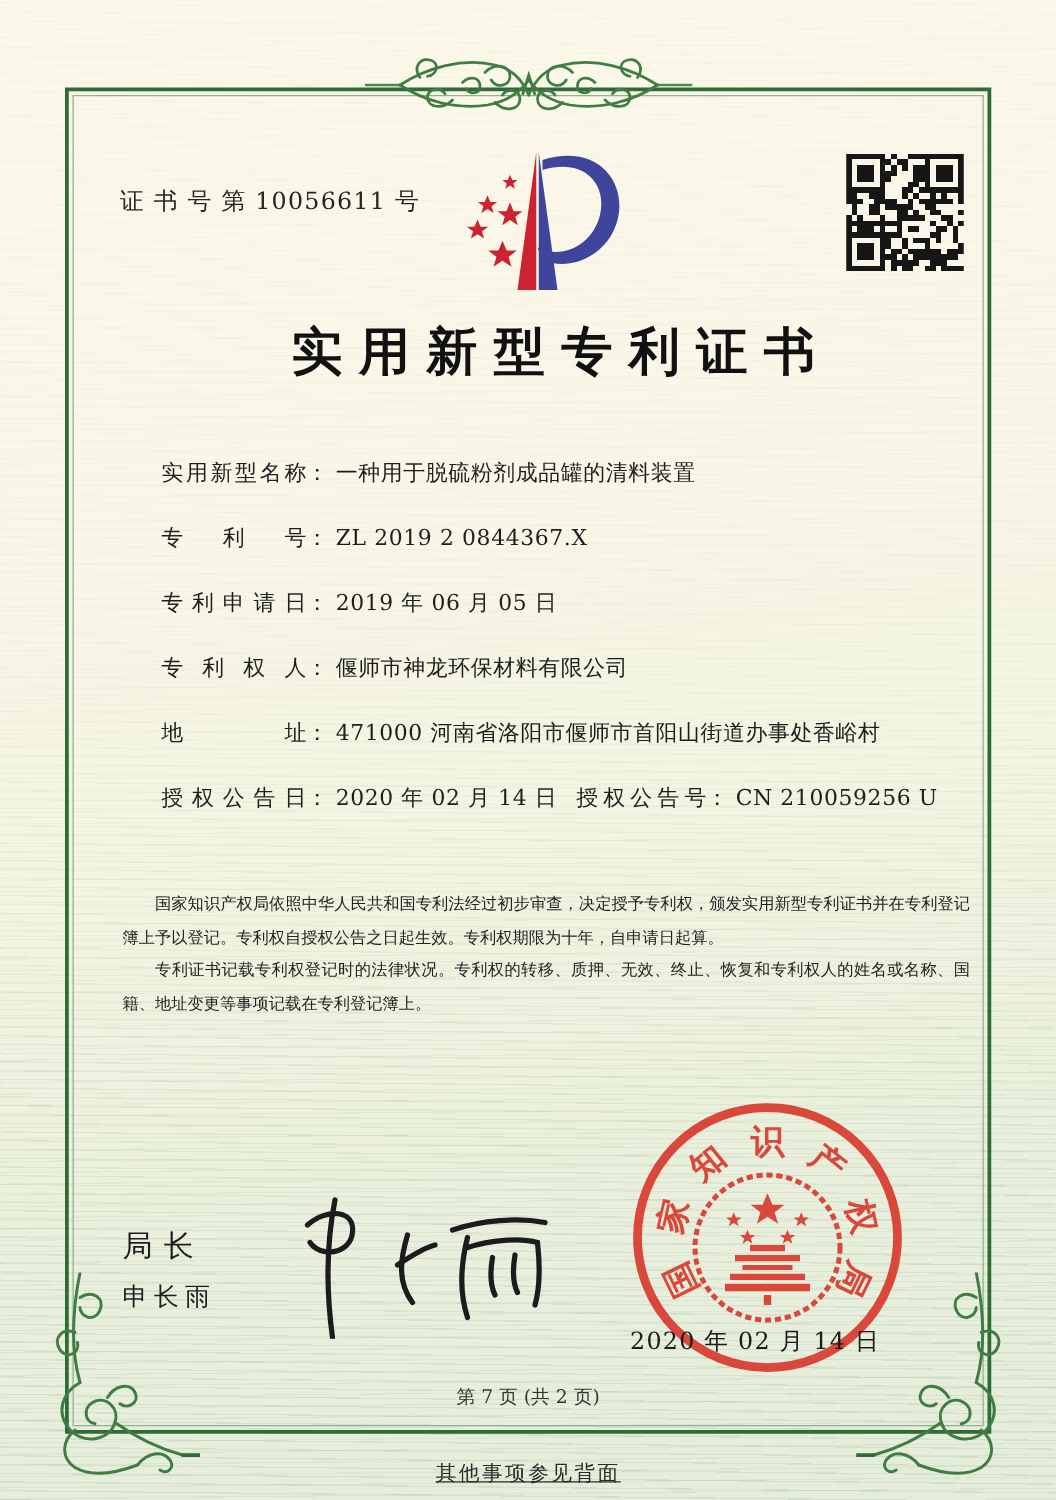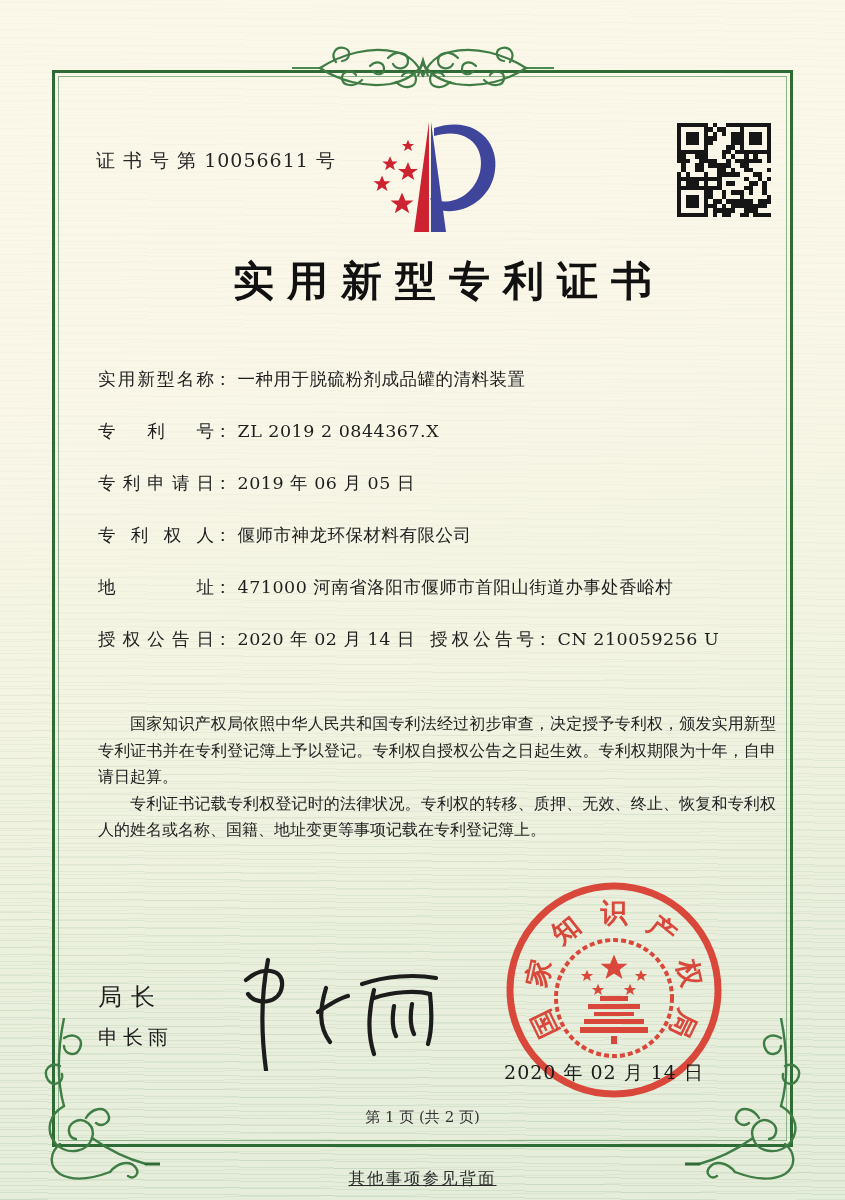--- a/index.html
+++ b/index.html
@@ -51,29 +51,30 @@
     text-align:center; font-size:41px; font-weight:bold;
     letter-spacing:13px; text-indent:13px; color:#111;margin-left:40px;
   }
 
   .fields { position:absolute; left:98px; top:368px; width:680px; font-size:17.5px; }
   .frow { position:relative; margin-bottom:30px; line-height:22px; white-space:nowrap; }
   .flabel {
     display:inline-block; width:116px;
     text-align:justify; text-align-last:justify;
     vertical-align:top;
+    margin-left:31px;
   }
   .fcolon { display:inline-block; margin-right:6px; }
   .fvalue { letter-spacing:0.5px; }
   .fpair-right { position:absolute; left:332px; top:0; white-space:nowrap; }
   .fpair-right .flabel { width:104px; }
 
   .paras {
     position:absolute; left:98px; top:711px; width:678px;
-    font-size:16px; line-height:26.5px; text-align:justify; color:#222;
+    font-size:13px; line-height:26.5px; text-align:justify; color:#222;
   }
   .paras p { text-indent:2em; }
 
   .sign-title { position:absolute; left:98px; top:981px;  font-size:24px; letter-spacing:9px; }
   .sign-name  { position:absolute; left:98px; top:1024px; font-size:20px; letter-spacing:5px; }
   .signature  { position:absolute; left:222px; top:946px; width:225px; height:125px; }
 
   .seal { position:absolute; left:500px; top:876px; width:228px; height:228px; opacity:0.92; }
   .seal-date {
     position:absolute; left:496px; top:1060px; width:216px;
@@ -416,15 +417,15 @@
         <rect x="-20" y="14" width="40" height="4"></rect>
         <rect x="-30" y="21" width="60" height="5"></rect>
         <rect x="-34" y="29" width="68" height="6"></rect>
         <rect x="-14" y="-2" width="28" height="5"></rect>
         <rect x="-3" y="38" width="6" height="8"></rect>
       </g>
     </g>
   </svg>
   <div class="seal-date">2020 年 02 月 14 日</div>
 
-  <div class="page-info">第 1 页 (共 2 页)</div>
+  <div class="page-info">第 7 页 (共 2 页)</div>
   <div class="back-note">其他事项参见背面</div>
 </div>
 
 </body></html>

